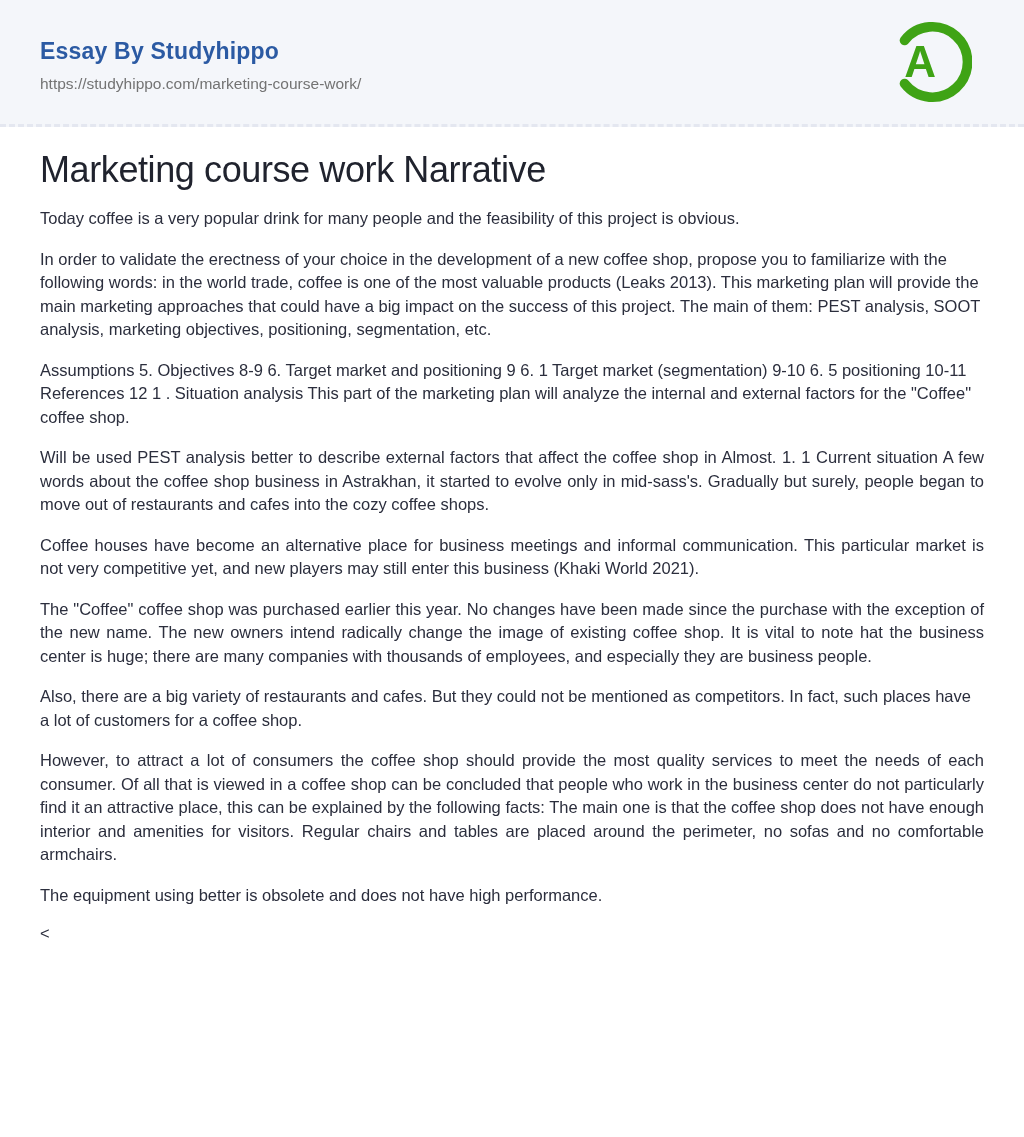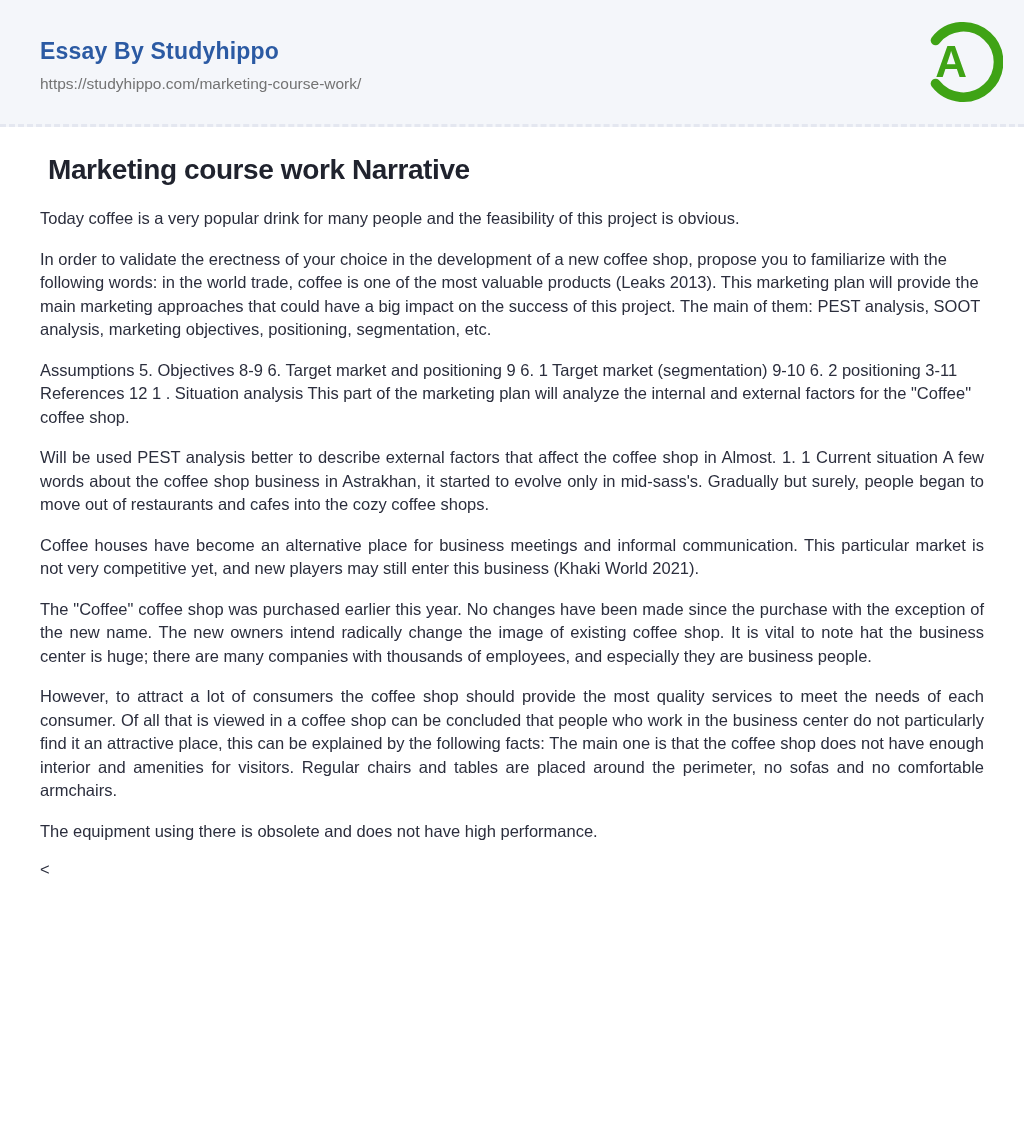--- a/index.html
+++ b/index.html
@@ -15,21 +15,21 @@
   .page { width: 1024px; height: 1137px; }
 
   
   .site-header {
     height: 127px;
     background: #f4f6fa;
     border-bottom: 3px dashed #e4e7f0;
     display: flex;
     align-items: center;
     justify-content: space-between;
-    padding: 0 21px 0 40px;
+    padding: 0 52px 0 40px;
   }
   .header-text { display: flex; flex-direction: column; gap: 10px; padding-top: 6px; }
   .header-title {
     font-size: 23px;
     font-weight: 700;
     color: #2b5aa3;
     letter-spacing: 0.2px;
     margin: 0;
   }
   .header-url {
@@ -38,26 +38,26 @@
     color: #737373;
     text-decoration: none;
   }
   .logo { width: 88px; height: 88px; display: block; }
 
   
   .article {
     padding: 22px 40px 0 40px;
   }
   .article-title {
-    font-size: 28px;
+    font-size: 36px;
     line-height: 42px;
-    font-weight: 700;
+    font-weight: 400;
     color: #20232e;
     letter-spacing: -0.4px;
-    margin: 0 0 15px 8px;
+    margin: 0 0 15px 0;
   }
   .article p {
     font-size: 16.5px;
     line-height: 23.5px;
     margin: 16px 0 17px 0;
     color: #2b2e3d;
   }
   .article p.justify { text-align: justify; }
   .trunc-marker {
     font-size: 16.5px;
@@ -80,24 +80,25 @@
       <text x="41" y="67" text-anchor="middle" font-family="Liberation Sans, sans-serif" font-size="50" font-weight="600" fill="#3fa315">A</text>
     </svg>
   </header>
 
   <main class="article">
     <h1 class="article-title">Marketing course work Narrative</h1>
 
     <div id="article-body">
         <p>Today coffee is a very popular drink for many people and the feasibility of this project is obvious.</p>
         <p>In order to validate the erectness of your choice in the development of a new coffee shop, propose you to familiarize with the following words: in the world trade, coffee is one of the most valuable products (Leaks 2013). This marketing plan will provide the main marketing approaches that could have a big impact on the success of this project. The main of them: PEST analysis, SOOT analysis, marketing objectives, positioning, segmentation, etc.</p>
-        <p>Assumptions 5. Objectives 8-9 6. Target market and positioning 9 6. 1 Target market (segmentation) 9-10 6. 2 positioning 3-11 References 12 1 . Situation analysis This part of the marketing plan will analyze the internal and external factors for the "Coffee" coffee shop.</p>
+        <p>Assumptions 5. Objectives 8-9 6. Target market and positioning 9 6. 1 Target market (segmentation) 9-10 6. 5 positioning 10-11 References 12 1 . Situation analysis This part of the marketing plan will analyze the internal and external factors for the "Coffee" coffee shop.</p>
         <p class="justify">Will be used PEST analysis better to describe external factors that affect the coffee shop in Almost. 1. 1 Current situation A few words about the coffee shop business in Astrakhan, it started to evolve only in mid-sass's. Gradually but surely, people began to move out of restaurants and cafes into the cozy coffee shops.</p>
         <p class="justify">Coffee houses have become an alternative place for business meetings and informal communication. This particular market is not very competitive yet, and new players may still enter this business (Khaki World 2021).</p>
         <p class="justify">The "Coffee" coffee shop was purchased earlier this year. No changes have been made since the purchase with the exception of the new name. The new owners intend radically change the image of existing coffee shop. It is vital to note hat the business center is huge; there are many companies with thousands of employees, and especially they are business people.</p>
+        <p>Also, there are a big variety of restaurants and cafes. But they could not be mentioned as competitors. In fact, such places have a lot of customers for a coffee shop.</p>
         <p class="justify">However, to attract a lot of consumers the coffee shop should provide the most quality services to meet the needs of each consumer. Of all that is viewed in a coffee shop can be concluded that people who work in the business center do not particularly find it an attractive place, this can be explained by the following facts: The main one is that the coffee shop does not have enough interior and amenities for visitors. Regular chairs and tables are placed around the perimeter, no sofas and no comfortable armchairs.</p>
-        <p>The equipment using there is obsolete and does not have high performance.</p>
+        <p>The equipment using better is obsolete and does not have high performance.</p>
       </div>
 
     <div class="trunc-marker">&lt;</div>
   </main>
 
 </div>
 
 </body></html>

